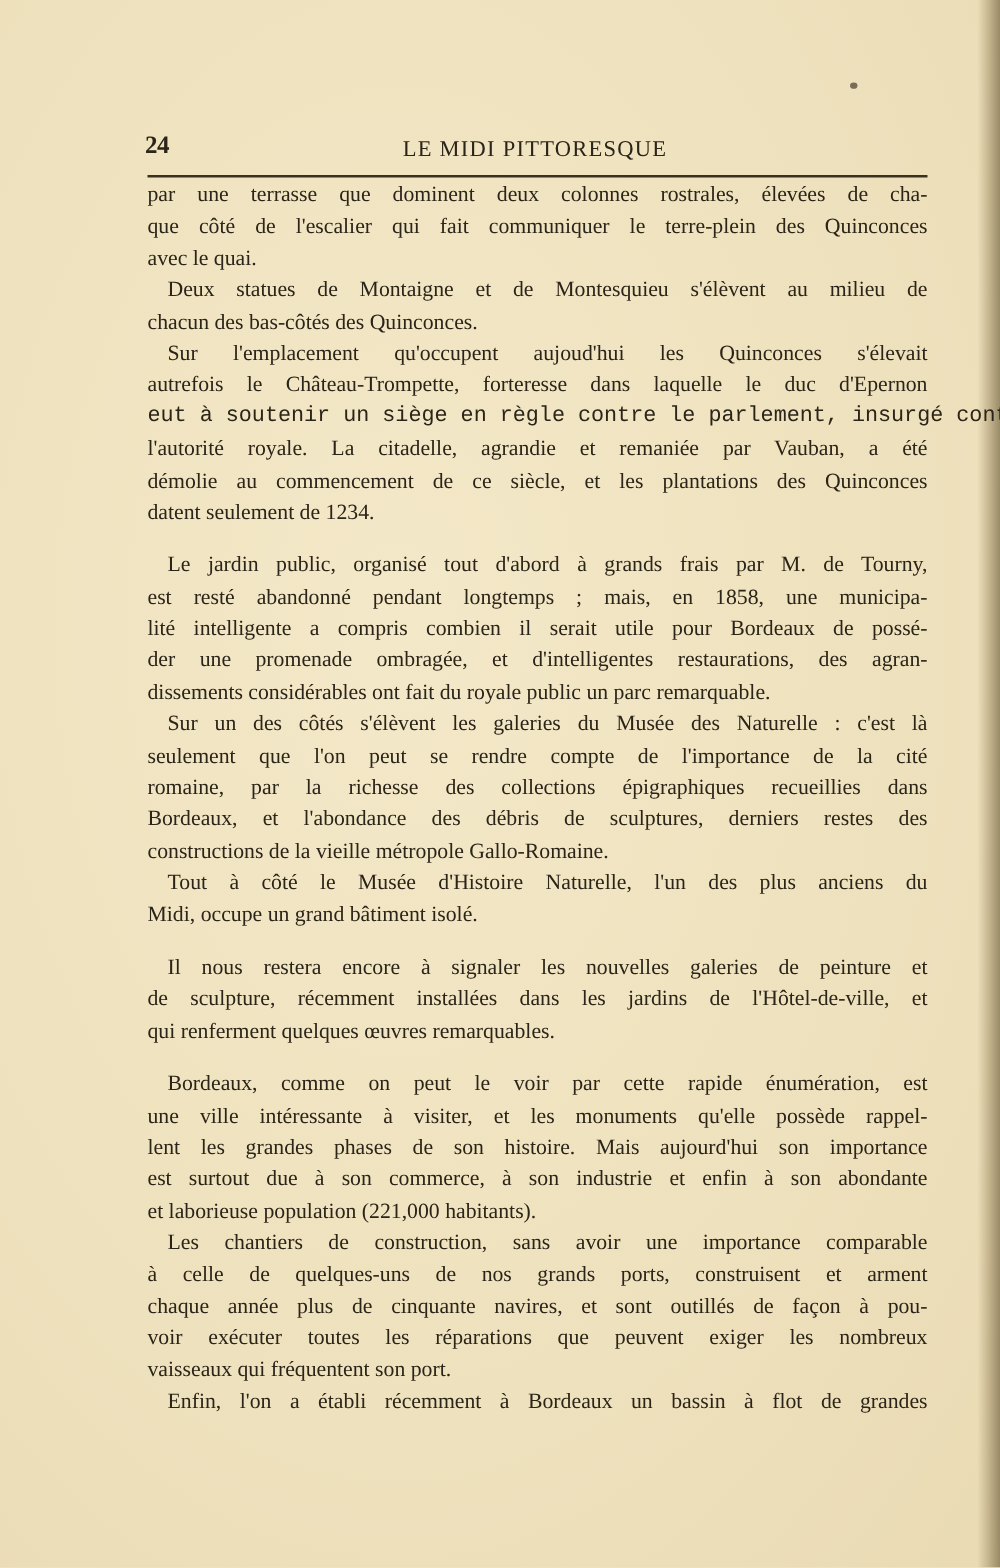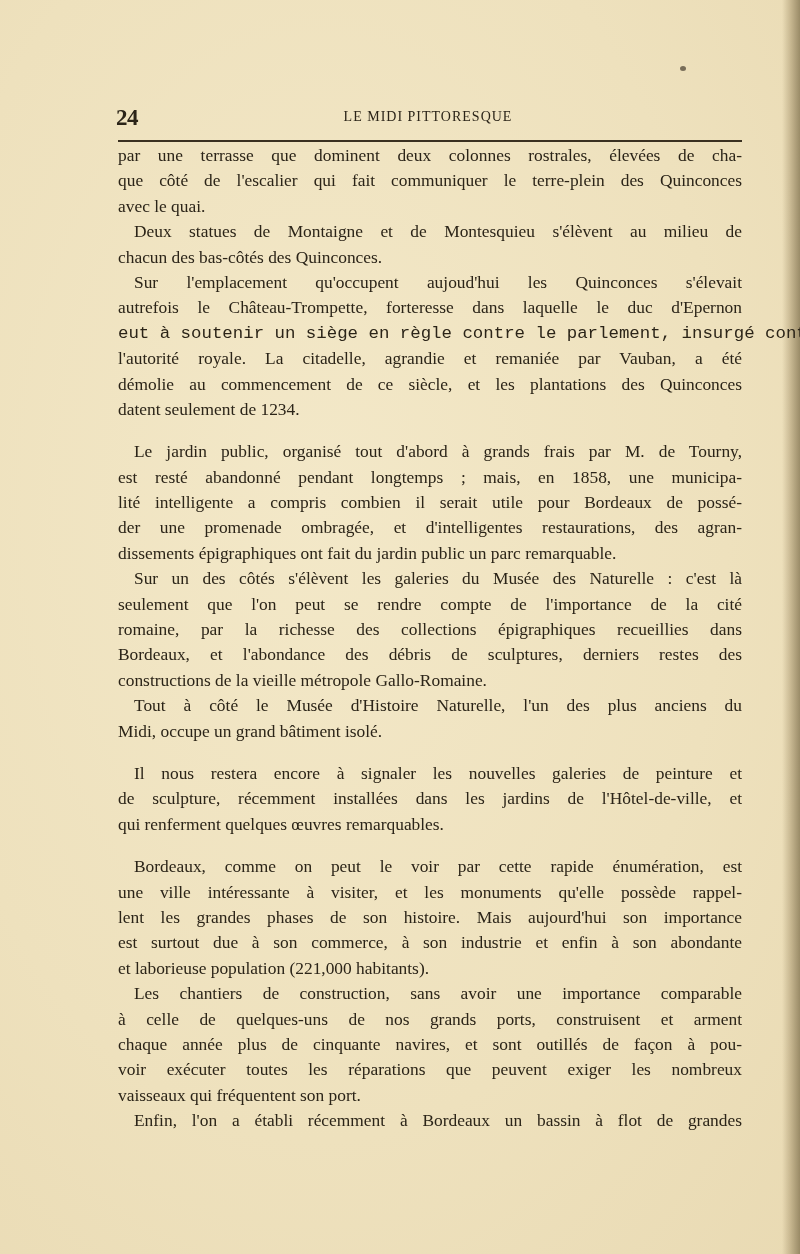--- a/index.html
+++ b/index.html
@@ -18,25 +18,25 @@
     }
     .spot {
       position: absolute; left: 680px; top: 66px; width: 6px; height: 5px;
       background: #5a5040; border-radius: 50%; opacity: 0.8;
     }
     .header {
       position: absolute; left: 116px; top: 105px; width: 624px; height: 24px;
     }
     .page-number {
       position: absolute; left: 0; top: 0;
-      font-size: 23px; font-weight: bold; letter-spacing: -0.5px;
+      font-size: 20px; font-weight: bold; letter-spacing: -0.5px;
     }
     .running-title {
       position: absolute; left: 0; width: 624px; top: 4px; text-align: center;
-      font-size: 14px; letter-spacing: 1px;
+      font-size: 18px; letter-spacing: 1px;
     }
     .rule {
       position: absolute; left: 118px; top: 140px; width: 624px; height: 2px;
       background: #3a3020;
     }
     .body-text {
       position: absolute; left: 118px; top: 143px; width: 624px;
       font-size: 17.4px; line-height: 25.4px;
       font-stretch: condensed;
     }
@@ -77,21 +77,21 @@
         <span class="line" style="display: block; width: auto;">l'autorité royale. La citadelle, agrandie et remaniée par Vauban, a été</span>
         <span class="line" style="display: block; width: auto;">démolie au commencement de ce siècle, et les plantations des Quinconces</span>
         <span class="line last" style="display: block; width: auto;">datent seulement de 1234.</span>
       </div>
       <div class="gap"></div>
       <div>
         <span class="line indent" style="display: block; width: auto;">Le jardin public, organisé tout d'abord à grands frais par M. de Tourny,</span>
         <span class="line" style="display: block; width: auto;">est resté abandonné pendant longtemps ; mais, en 1858, une municipa-</span>
         <span class="line" style="display: block; width: auto;">lité intelligente a compris combien il serait utile pour Bordeaux de possé-</span>
         <span class="line" style="display: block; width: auto;">der une promenade ombragée, et d'intelligentes restaurations, des agran-</span>
-        <span class="line last" style="display: block; width: auto;">dissements épigraphiques ont fait du jardin public un parc remarquable.</span>
+        <span class="line last" style="display: block; width: auto;">dissements considérables ont fait du royale public un parc remarquable.</span>
       </div>
       <div>
         <span class="line indent" style="display: block; width: auto;">Sur un des côtés s'élèvent les galeries du Musée des Naturelle : c'est là</span>
         <span class="line" style="display: block; width: auto;">seulement que l'on peut se rendre compte de l'importance de la cité</span>
         <span class="line" style="display: block; width: auto;">romaine, par la richesse des collections épigraphiques recueillies dans</span>
         <span class="line" style="display: block; width: auto;">Bordeaux, et l'abondance des débris de sculptures, derniers restes des</span>
         <span class="line last" style="display: block; width: auto;">constructions de la vieille métropole Gallo-Romaine.</span>
       </div>
       <div>
         <span class="line indent" style="display: block; width: auto;">Tout à côté le Musée d'Histoire Naturelle, l'un des plus anciens du</span>

